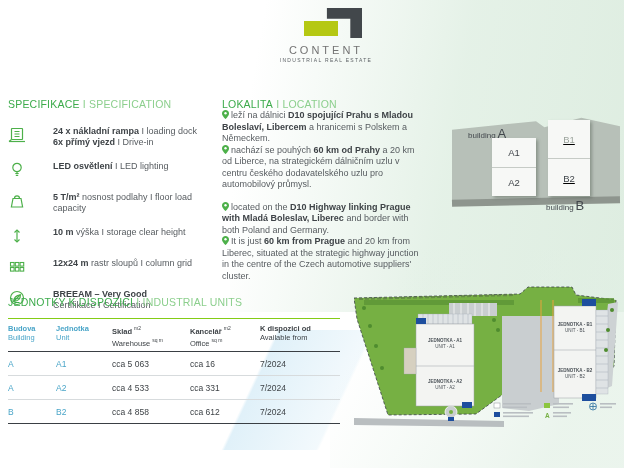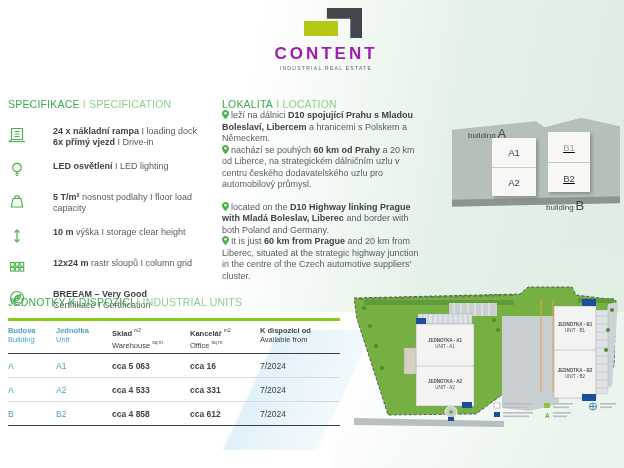--- a/index.html
+++ b/index.html
@@ -13,21 +13,21 @@
     background:linear-gradient(120deg,rgba(231,242,233,0) 20%,rgba(226,240,229,.7) 80%);}
   .ribbon1{position:absolute;left:150px;top:330px;width:270px;height:120px;
     background:linear-gradient(115deg,rgba(199,229,244,0) 39%,rgba(199,229,244,.55) 40%,rgba(199,229,244,.22) 68%,rgba(199,229,244,0) 69%);}
 
   
   .logo{position:absolute;left:274px;top:8px;width:104px;text-align:center;}
   .logo-mark{position:relative;width:58px;height:34px;margin:0 auto 2px 30px;}
   .lm-dark{position:absolute;left:13px;top:0;width:45px;height:30px;background:#42474b;
     clip-path:polygon(22% 0,100% 0,100% 100%,74% 100%,74% 36%,22% 36%);}
   .lm-green{position:absolute;left:0;top:13px;width:34px;height:15px;background:#b5c813;}
-  .logo-title{font-size:17px;font-weight:700;letter-spacing:3px;color:#a21caf;}
+  .logo-title{font-size:11px;font-weight:400;letter-spacing:3px;color:#737373;}
   .logo-sub{font-size:5px;letter-spacing:1.3px;color:#5a5f63;margin-top:1px;}
 
   
   .sec-h{font-size:10.5px;letter-spacing:.2px;margin:0;}
   .sec-h .h-strong{color:#3cab4b;font-weight:400;}
   .sec-h .h-light{color:#8ccf8d;font-weight:400;}
 
   
   .spec{position:absolute;left:8px;top:98px;width:208px;}
   .spec-list{margin-top:16px;}
@@ -52,28 +52,28 @@
   .d-label .big{font-size:13px;font-weight:400;margin-left:2px;}
   .d-card{position:absolute;background:#f7f8f6;box-shadow:2px 2px 3px rgba(55,65,55,.35);}
   .d-cell{height:50%;display:flex;align-items:center;justify-content:center;font-size:9.5px;color:#3f4449;}
   .d-cell + .d-cell{border-top:1px solid #c6cbc6;}
   .d-cell.muted{color:#9ba39c;}
 
   
   .units{position:absolute;left:8px;top:296px;width:334px;}
   .units table{width:332px;border-collapse:collapse;margin-top:10px;table-layout:fixed;}
   .units th{font-size:7.5px;line-height:9px;text-align:left;font-weight:400;
-    padding:5px 2px 4px 0;border-top:3px solid #84cc16;border-bottom:1.5px solid #3a3f44;vertical-align:top;}
+    padding:5px 2px 4px 0;border-top:1px solid #84cc16;border-bottom:1.5px solid #3a3f44;vertical-align:top;}
   .units th .th-cs{font-weight:700;}
   .units th sup{font-size:5px;}
   .units th.c-blue,.units td.c-blue{color:#4aa5c8;}
   .units th.c-dark{color:#3e4347;}
   .units td{font-size:8.5px;color:#3e4347;padding:6.5px 2px 6.5px 0;border-bottom:1px solid #d7dbdd;}
   .units tr:last-child td{border-bottom:1.5px solid #3a3f44;}
-  .units td.v-bold{font-weight:700;}
+  .units td.v-bold{font-weight:400;}
   .col1{width:48px}.col2{width:56px}.col3{width:78px}.col4{width:70px}.col5{width:80px}
 
   
   .plan{position:absolute;left:354px;top:286px;width:268px;height:148px;}
 </style>
 </head>
 <body>
 
 <div class="page">
 
@@ -200,21 +200,21 @@
   <div class="diagram">
     <div class="d-site"></div>
     <div class="d-road"></div>
     <div class="d-label" style="left:16px;top:12px;margin-top:8px;">
       <span>building</span><span class="big">A</span>
     </div>
     <div class="d-card" style="left:40px;top:32px;width:44px;height:58px;">
       <div class="d-cell">A1</div>
       <div class="d-cell">A2</div>
     </div>
-    <div class="d-card" style="left:96px;top:26px;width:42px;height:60px;text-decoration:underline;">
+    <div class="d-card" style="left:96px;top:14px;width:42px;height:76px;text-decoration:underline;">
       <div class="d-cell muted">B1</div>
       <div class="d-cell">B2</div>
     </div>
     <div class="d-label" style="left:94px;top:92px;">
       <span>building</span><span class="big">B</span>
     </div>
   </div>
 
   <section class="units">
     <h2 class="sec-h">

